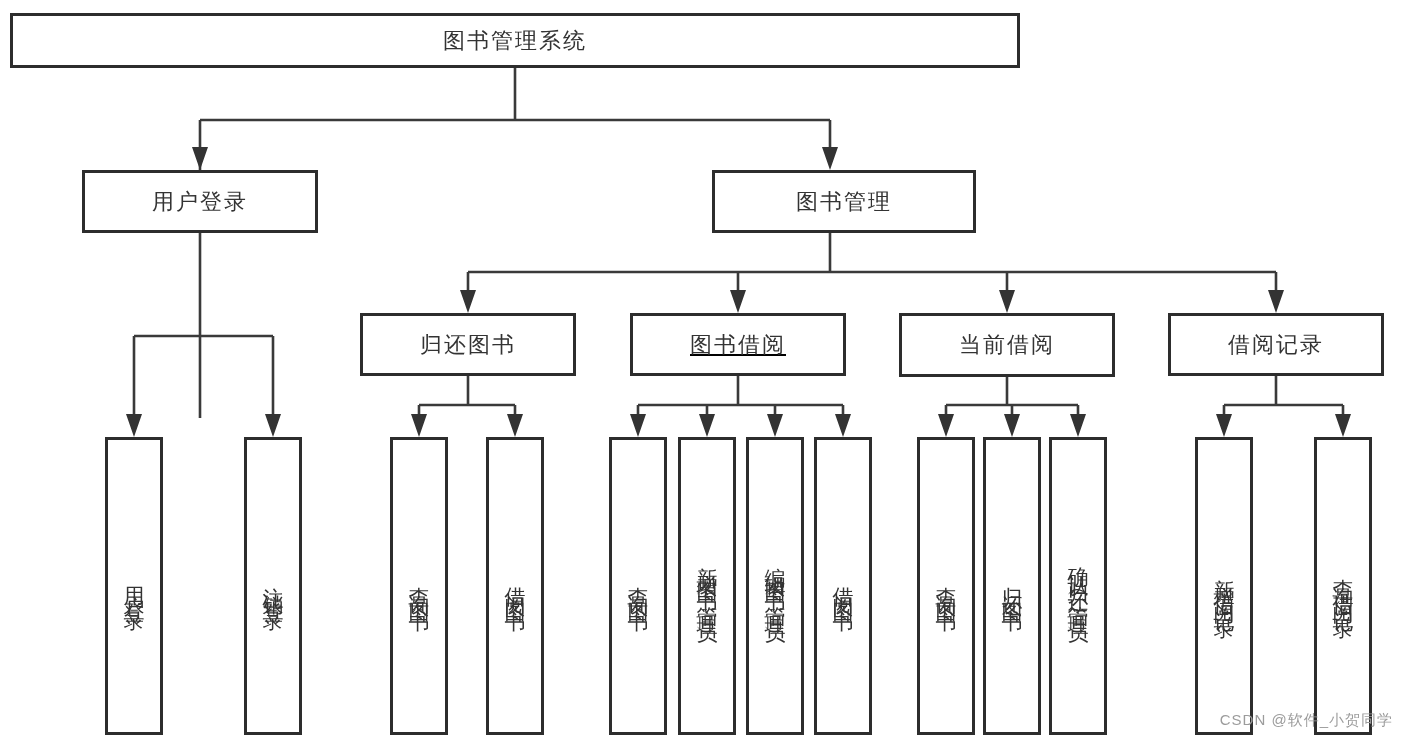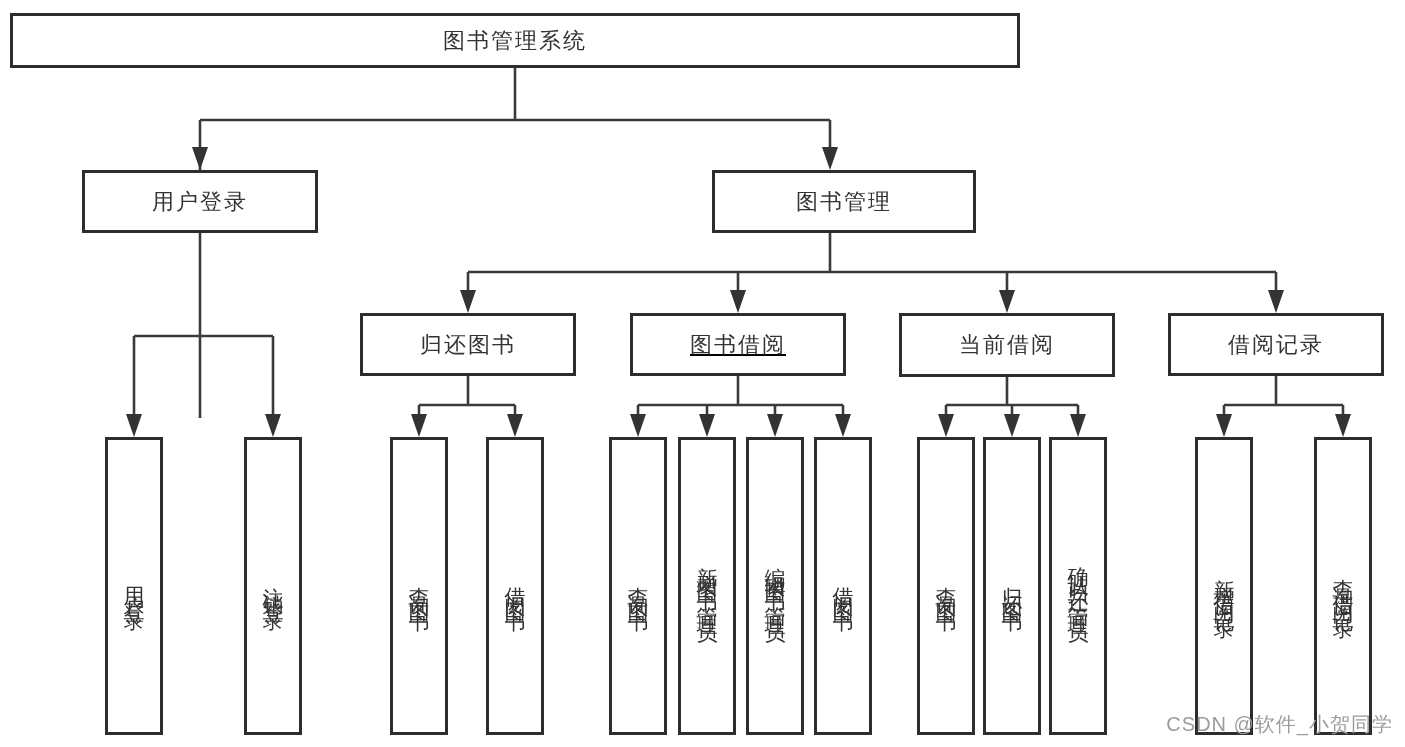--- a/index.html
+++ b/index.html
@@ -37,21 +37,21 @@
     text-orientation: mixed;
     letter-spacing: 8px;
     font-size: 21px;
     white-space: normal;
   }
   .watermark {
     position: absolute;
     top: 711px;
     right: 12px;
     color: #9c9c9c;
-    font-size: 20px;
+    font-size: 15px;
     letter-spacing: 1px;
     z-index: 5;
     white-space: nowrap;
   }
 </style>
 </head>
 <body>
 
 <div class="stage">
 

